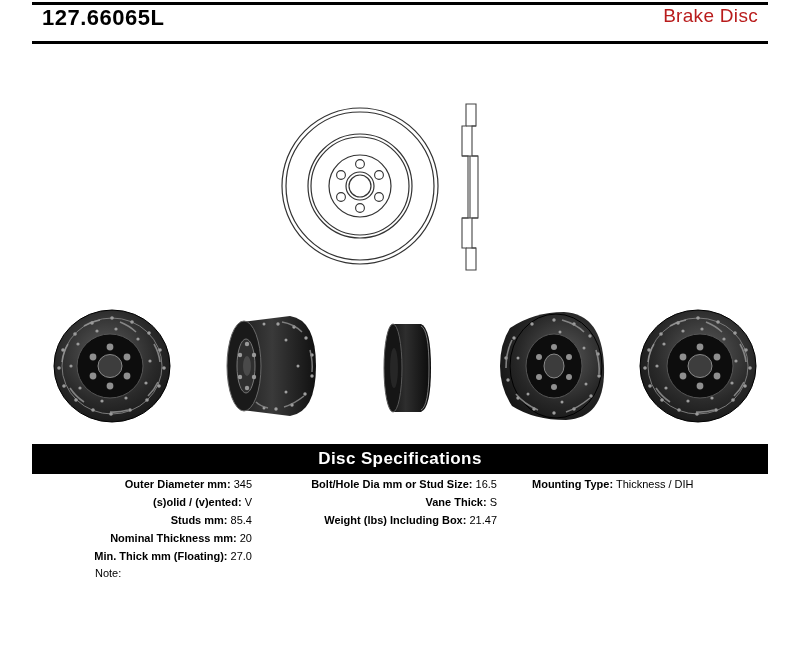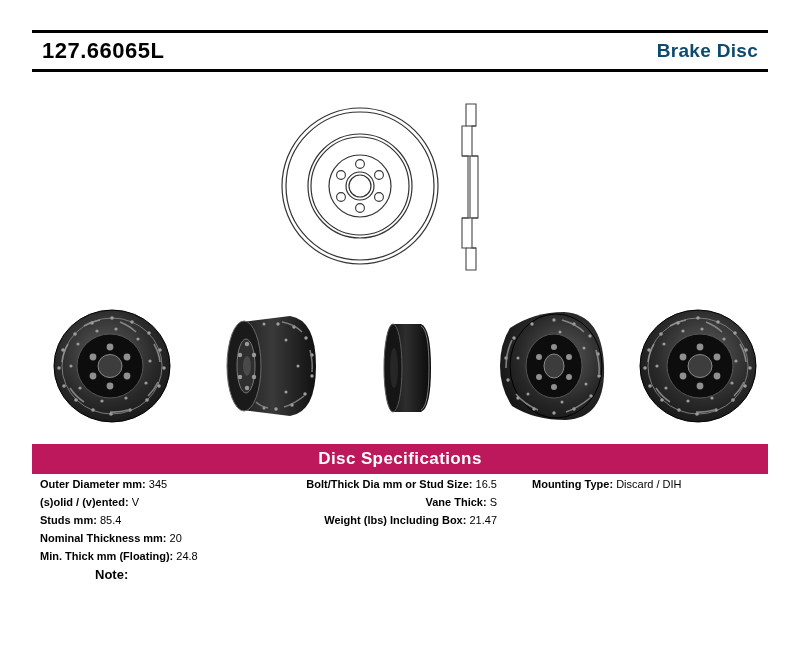--- a/index.html
+++ b/index.html
@@ -13,41 +13,40 @@
     font-family: "Liberation Sans", sans-serif;
     color: #000000;
     overflow: hidden;
     position: relative;
   }
 
   
   .header {
     position: absolute;
     left: 32px;
-    top: 30px;
+    top: 2px;
     width: 736px;
     height: 42px;
     border-top: 3px solid #000;
     border-bottom: 3px solid #000;
     box-sizing: border-box;
     display: flex;
-    align-items: center;
     justify-content: space-between;
     padding: 0 10px;
   }
   .part-number {
     font-size: 22px;
     font-weight: bold;
     letter-spacing: 0.5px;
     color: #000;
   }
   .doc-title {
     font-size: 19px;
-    font-weight: bold;
-    color: #0c4a6e;
+    font-weight: normal;
+    color: #b91c1c;
     letter-spacing: 0.3px;
   }
 
   
   .top-drawing {
     position: absolute;
     left: 270px;
     top: 96px;
     width: 260px;
     height: 185px;
@@ -65,21 +64,21 @@
     position: absolute;
   }
 
   
   .spec-panel {
     position: absolute;
     left: 32px;
     top: 444px;
     width: 736px;
     height: 30px;
-    background: #be185d;
+    background: #000000;
     color: #fff;
     display: flex;
     align-items: center;
     justify-content: center;
   }
   .spec-panel-title {
     font-size: 17px;
     font-weight: bold;
     letter-spacing: 0.4px;
   }
@@ -89,38 +88,38 @@
     left: 32px;
     top: 478px;
     width: 736px;
     height: 90px;
     font-size: 11px;
   }
   .spec-col {
     position: absolute;
     top: 0;
   }
-  .spec-col.col1 { left: 8px;   width: 220px; }
+  .spec-col.col1 { left: 0px;   width: 220px; text-align: right; }
   .spec-col.col2 { left: 230px; width: 235px; text-align: right; }
   .spec-col.col3 { left: 500px; width: 236px; text-align: left; }
 
   .spec-line {
     margin-bottom: 5px;
     white-space: nowrap;
     line-height: 13px;
   }
   .spec-label { font-weight: bold; }
   .spec-value { font-weight: normal; }
 
   .note {
     position: absolute;
     left: 95px;
     top: 567px;
-    font-size: 13px;
-    font-weight: bold;
+    font-size: 11px;
+    font-weight: normal;
   }
   .note-value {
     font-weight: normal;
     margin-left: 4px;
   }
 </style>
 </head>
 <body>
 
 <div class="header">
@@ -415,43 +414,43 @@
     <div class="spec-line">
       <span class="spec-label">Studs mm:</span>
       <span class="spec-value">85.4</span>
     </div>
     <div class="spec-line">
       <span class="spec-label">Nominal Thickness mm:</span>
       <span class="spec-value">20</span>
     </div>
     <div class="spec-line">
       <span class="spec-label">Min. Thick mm (Floating):</span>
-      <span class="spec-value">24.8</span>
+      <span class="spec-value">27.0</span>
     </div>
   </div>
 
   <div class="spec-col col2">
     <div class="spec-line">
-      <span class="spec-label">Bolt/Thick Dia mm or Stud Size:</span>
+      <span class="spec-label">Bolt/Hole Dia mm or Stud Size:</span>
       <span class="spec-value">16.5</span>
     </div>
     <div class="spec-line">
       <span class="spec-label">Vane Thick:</span>
       <span class="spec-value">S</span>
     </div>
     <div class="spec-line">
       <span class="spec-label">Weight (lbs) Including Box:</span>
       <span class="spec-value">21.47</span>
     </div>
   </div>
 
   <div class="spec-col col3">
     <div class="spec-line">
       <span class="spec-label">Mounting Type:</span>
-      <span class="spec-value">Discard / DIH</span>
+      <span class="spec-value">Thickness / DIH</span>
     </div>
   </div>
 </div>
 
 <div class="note">
   <span>Note:</span>
   <span class="note-value"></span>
 </div>
 
 </body></html>

